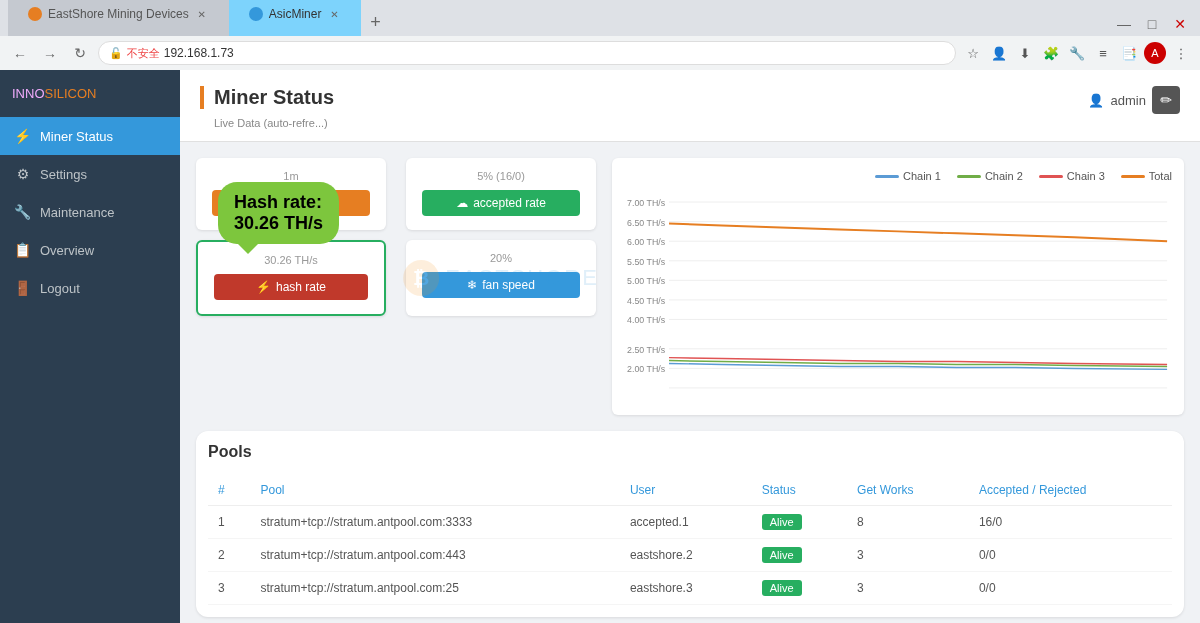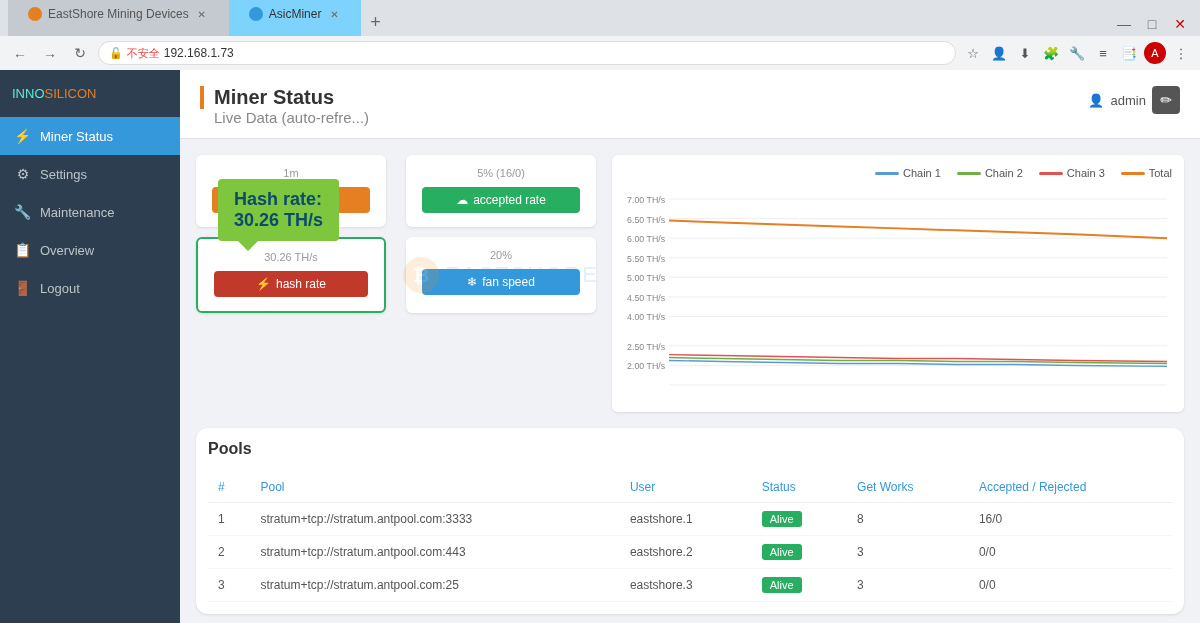--- a/index.html
+++ b/index.html
@@ -92,21 +92,21 @@
       width: 180px;
       background: #2c3e50;
       display: flex;
       flex-direction: column;
       flex-shrink: 0;
     }
     .sidebar-logo {
       padding: 16px 12px;
       background: #2c3e50;
     }
-    .logo-inno { color: #5eead4; }
+    .logo-inno { color: #f0abfc; }
     .logo-silicon { color: #e67e22; margin-top: 8px; }
     .sidebar-nav {
       flex: 1;
     }
     .nav-item {
       display: flex;
       align-items: center;
       padding: 11px 14px;
       color: #bdc3c7;
       cursor: pointer;
@@ -138,24 +138,24 @@
       align-items: flex-start;
     }
     .page-title {
       font-size: 20px;
       font-weight: bold;
       color: #333;
       border-left: 4px solid #e67e22;
       padding-left: 10px;
     }
     .page-subtitle {
-      font-size: 15px;
+      font-size: 11px;
       color: #888;
       padding-left: 14px;
-      margin-top: 0;
+      margin-top: 8px;
     }
     .header-user {
       display: flex;
       align-items: center;
       gap: 6px;
       color: #555;
       font-size: 13px;
     }
     .edit-btn {
       width: 28px; height: 28px;
@@ -229,25 +229,25 @@
     .legend-color {
       width: 24px;
       height: 3px;
       border-radius: 2px;
     }
 
     
     .hashrate-tooltip {
       position: absolute;
       background: #7dc63d;
-      color: #0c4a6e;
+      color: #000000;
       font-size: 18px;
       font-weight: bold;
       padding: 10px 16px;
-      border-radius: 4px;
+      border-radius: 19px;
       top: -60px;
       left: 20px;
       white-space: nowrap;
       z-index: 10;
       pointer-events: none;
     }
     .hashrate-tooltip::after {
       content: '';
       position: absolute;
       bottom: -10px;
@@ -545,21 +545,21 @@
               <th>User</th>
               <th>Status</th>
               <th>Get Works</th>
               <th>Accepted / Rejected</th>
             </tr>
           </thead>
           <tbody>
             <tr>
               <td>1</td>
               <td>stratum+tcp://stratum.antpool.com:3333</td>
-              <td>eastshore.1</td>
+              <td>accepted.1</td>
               <td><span class="status-alive">Alive</span></td>
               <td>8</td>
               <td>16/0</td>
             </tr>
             <tr>
               <td>2</td>
               <td>stratum+tcp://stratum.antpool.com:443</td>
               <td>eastshore.2</td>
               <td><span class="status-alive">Alive</span></td>
               <td>3</td>

